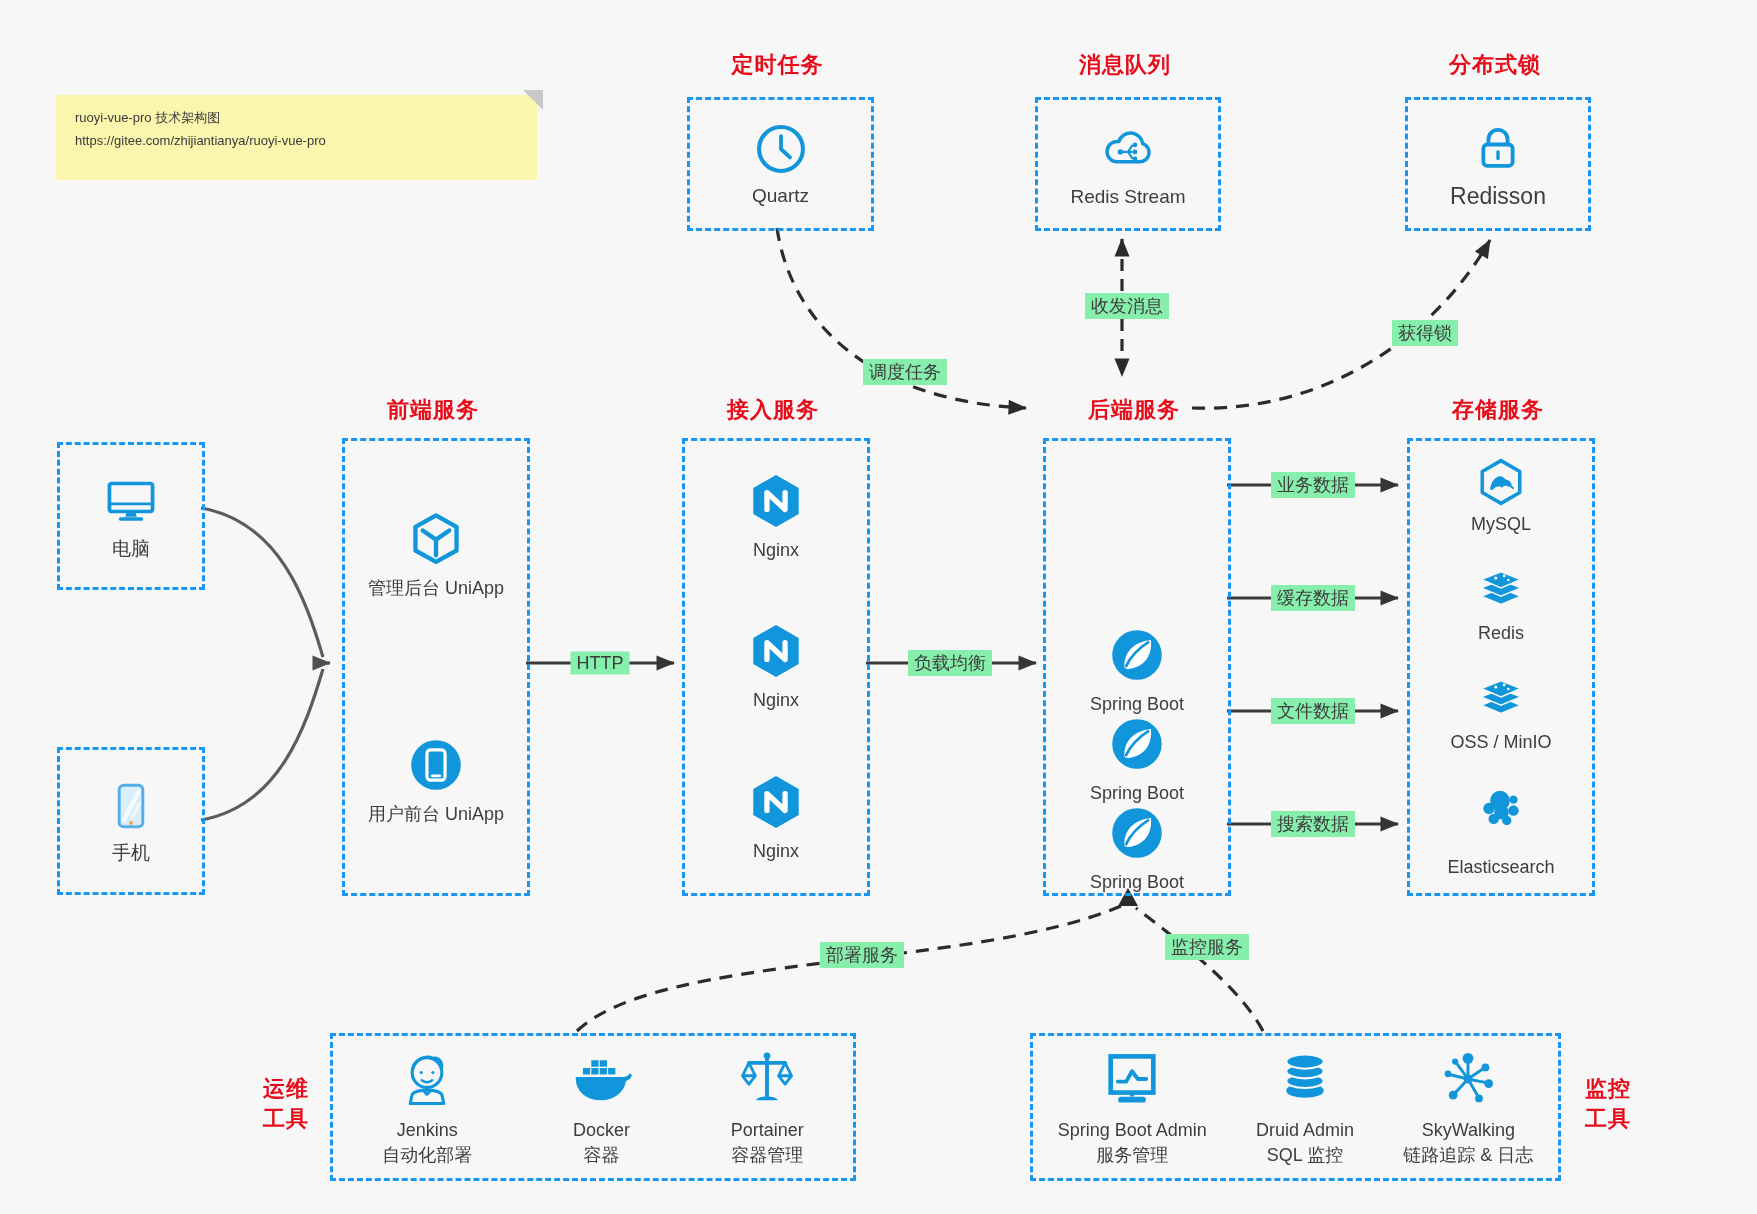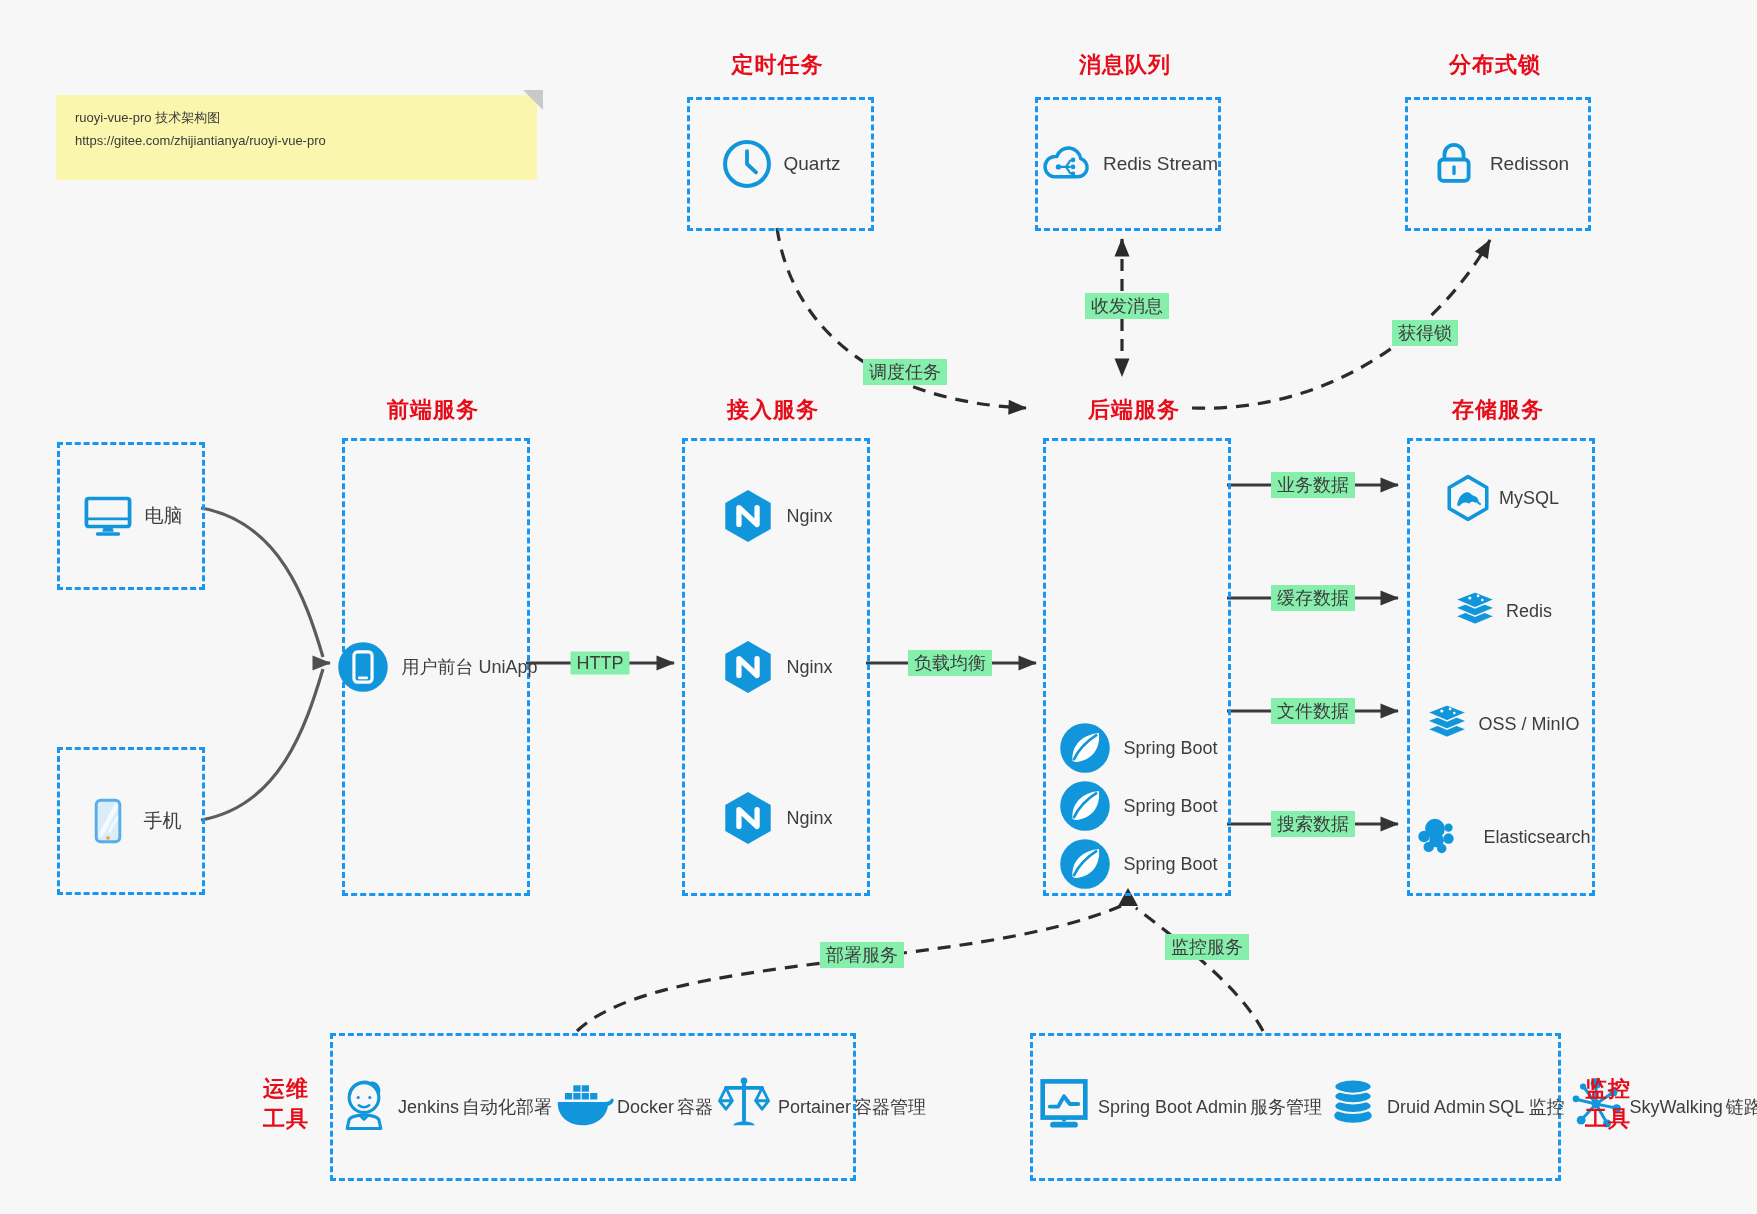--- a/index.html
+++ b/index.html
@@ -4,21 +4,21 @@
 <style>
   html,body{margin:0;padding:0;background:#f7f7f8;}
   body{width:1757px;height:1214px;position:relative;overflow:hidden;
        font-family:"Liberation Sans","DejaVu Sans",sans-serif;color:#3d3d3d;}
   .dbox{position:absolute;border:3px dashed #1797f2;display:flex;flex-direction:column;
         align-items:center;justify-content:space-around;z-index:2;}
   .hbox{flex-direction:row;}
   .rtitle{position:absolute;color:#e60c19;font-weight:bold;font-size:22px;text-align:center;
           letter-spacing:1px;z-index:3;white-space:nowrap;}
   .rtitle.side{white-space:normal;line-height:30px;}
-  .node{display:flex;flex-direction:row;align-items:center;gap:9px;}
+  .node{display:flex;flex-direction:column;align-items:center;gap:9px;}
   .bnode{gap:3px;}
   .bnode .icon{margin-bottom:6px;}
   .nlabel{font-size:18px;color:#3d3d3d;white-space:nowrap;line-height:22px;}
   .icon{display:inline-block;}
   .icon svg{display:block;width:100%;height:100%;}
   .elabel{position:absolute;font-size:18px;color:#3d3d3d;background:#86efac;padding:1px 6px;
           transform:translate(-50%,-50%);white-space:nowrap;z-index:3;}
   .note{position:absolute;left:56px;top:95px;width:462px;height:74px;background:#fbf6ae;
         padding:11px 0 0 19px;font-size:13px;line-height:23px;color:#3a3a3a;z-index:3;}
   .note::after{content:"";position:absolute;top:-5px;right:-6px;width:0;height:0;
@@ -107,21 +107,21 @@
 <div class="rtitle" style="left:1405px;top:50px;width:180px;">分布式锁</div>
 <div class="dbox" style="left:1405px;top:97px;width:180px;height:128px;">
   <div class="node">
     <span class="icon" style="width:54px;height:54px">
       <svg viewBox="0 0 48 48" fill="none" stroke="#1296db">
           <path d="M15.5 20 v-4.5 a8.5 8.5 0 0 1 17 0 V20" stroke-width="3.4"></path>
           <rect x="11" y="20" width="26" height="19" rx="3.5" stroke-width="3.4"></rect>
           <path d="M24 26.5 v6" stroke-width="3" stroke-linecap="round"></path>
         </svg>
     </span>
-    <span class="nlabel" style="font-size:19px">Redisson</span>
+    <span class="nlabel" style="font-size:23px">Redisson</span>
   </div>
 </div>
 
 <div class="dbox" style="left:57px;top:442px;width:142px;height:142px;">
   <div class="node">
     <span class="icon" style="width:56px;height:56px">
       <svg viewBox="0 0 48 48" fill="none" stroke="#1296db">
           <rect x="5.5" y="9" width="37" height="24" rx="2" stroke-width="3.2"></rect>
           <path d="M5.5 26.5 H42.5" stroke-width="2.4"></path>
           <path d="M20.5 33 L19 37.5 H29 L27.5 33 Z" fill="#1296db" stroke="none"></path>
@@ -141,20 +141,29 @@
           <path d="M25.5 33 L32 21" stroke="#ffffff" stroke-width="2.5" opacity="0.7" stroke-linecap="round"></path>
           <circle cx="24" cy="39" r="1.7" fill="#f0a63c"></circle>
         </svg>
     </span>
     <span class="nlabel" style="font-size:19px">手机</span>
   </div>
 </div>
 
 <div class="rtitle" style="left:342px;top:395px;width:182px;">前端服务</div>
 <div class="dbox" style="left:342px;top:438px;width:182px;height:452px;">
+  <div class="node">
+    <span class="icon" style="width:58px;height:58px">
+      <svg viewBox="0 0 48 48" fill="none" stroke="#1296db" stroke-linejoin="round" stroke-linecap="round">
+          <path d="M24 4.5 L41 14 V33.5 L24 43 L7 33.5 V14 Z" stroke-width="3.6"></path>
+          <path d="M24 24.5 L13 17 M24 24.5 L35 17 M24 24.5 V37.5" stroke-width="3.6"></path>
+        </svg>
+    </span>
+    <span class="nlabel">管理后台 UniApp</span>
+  </div>
   <div class="node">
     <span class="icon" style="width:58px;height:58px">
       <svg viewBox="0 0 48 48">
           <circle cx="24" cy="24" r="20.5" fill="#1296db"></circle>
           <rect x="16.5" y="11.5" width="15" height="25" rx="3" fill="none" stroke="#fff" stroke-width="2.6"></rect>
           <path d="M21 33 h6" stroke="#fff" stroke-width="2.4" stroke-linecap="round"></path>
         </svg>
     </span>
     <span class="nlabel">用户前台 UniApp</span>
   </div>

